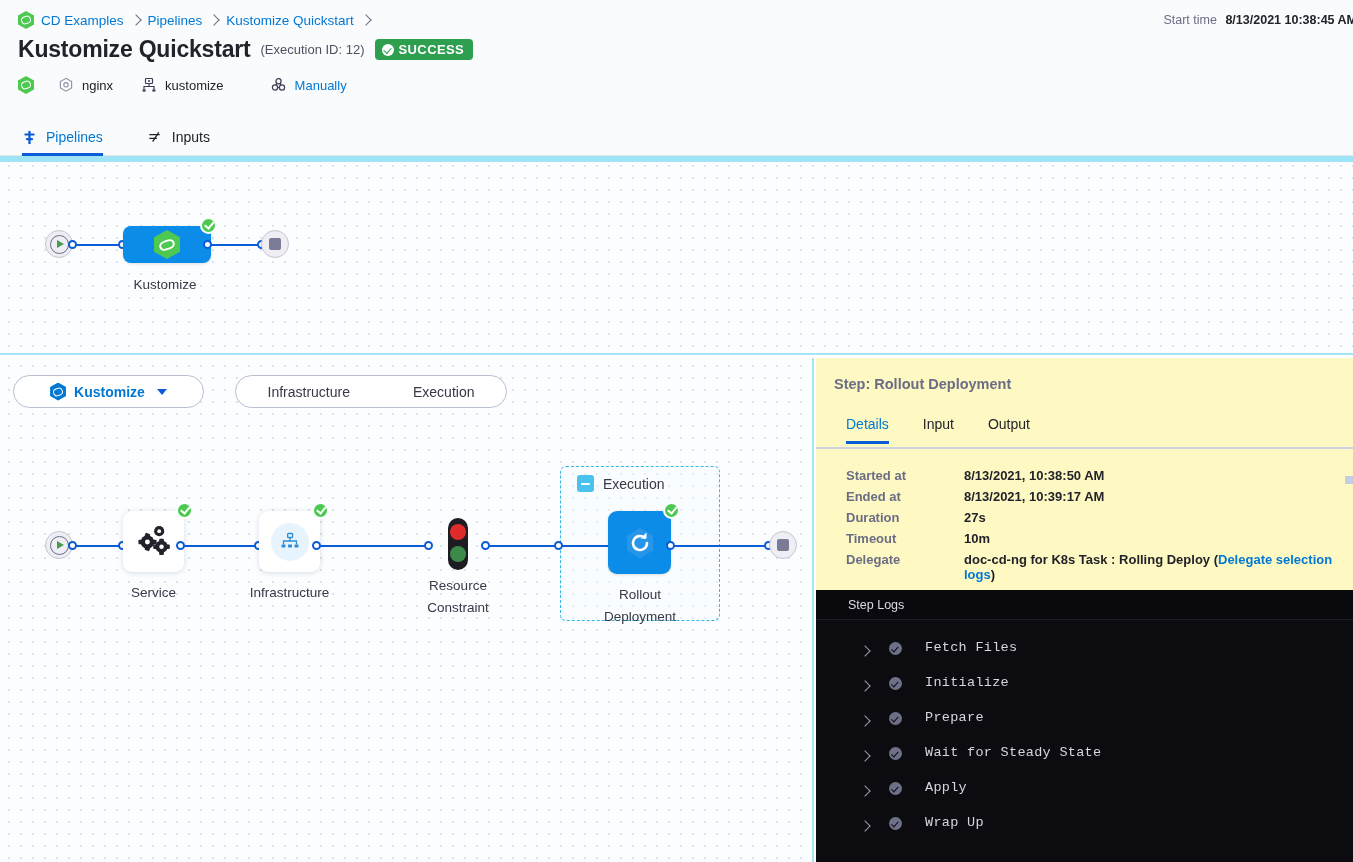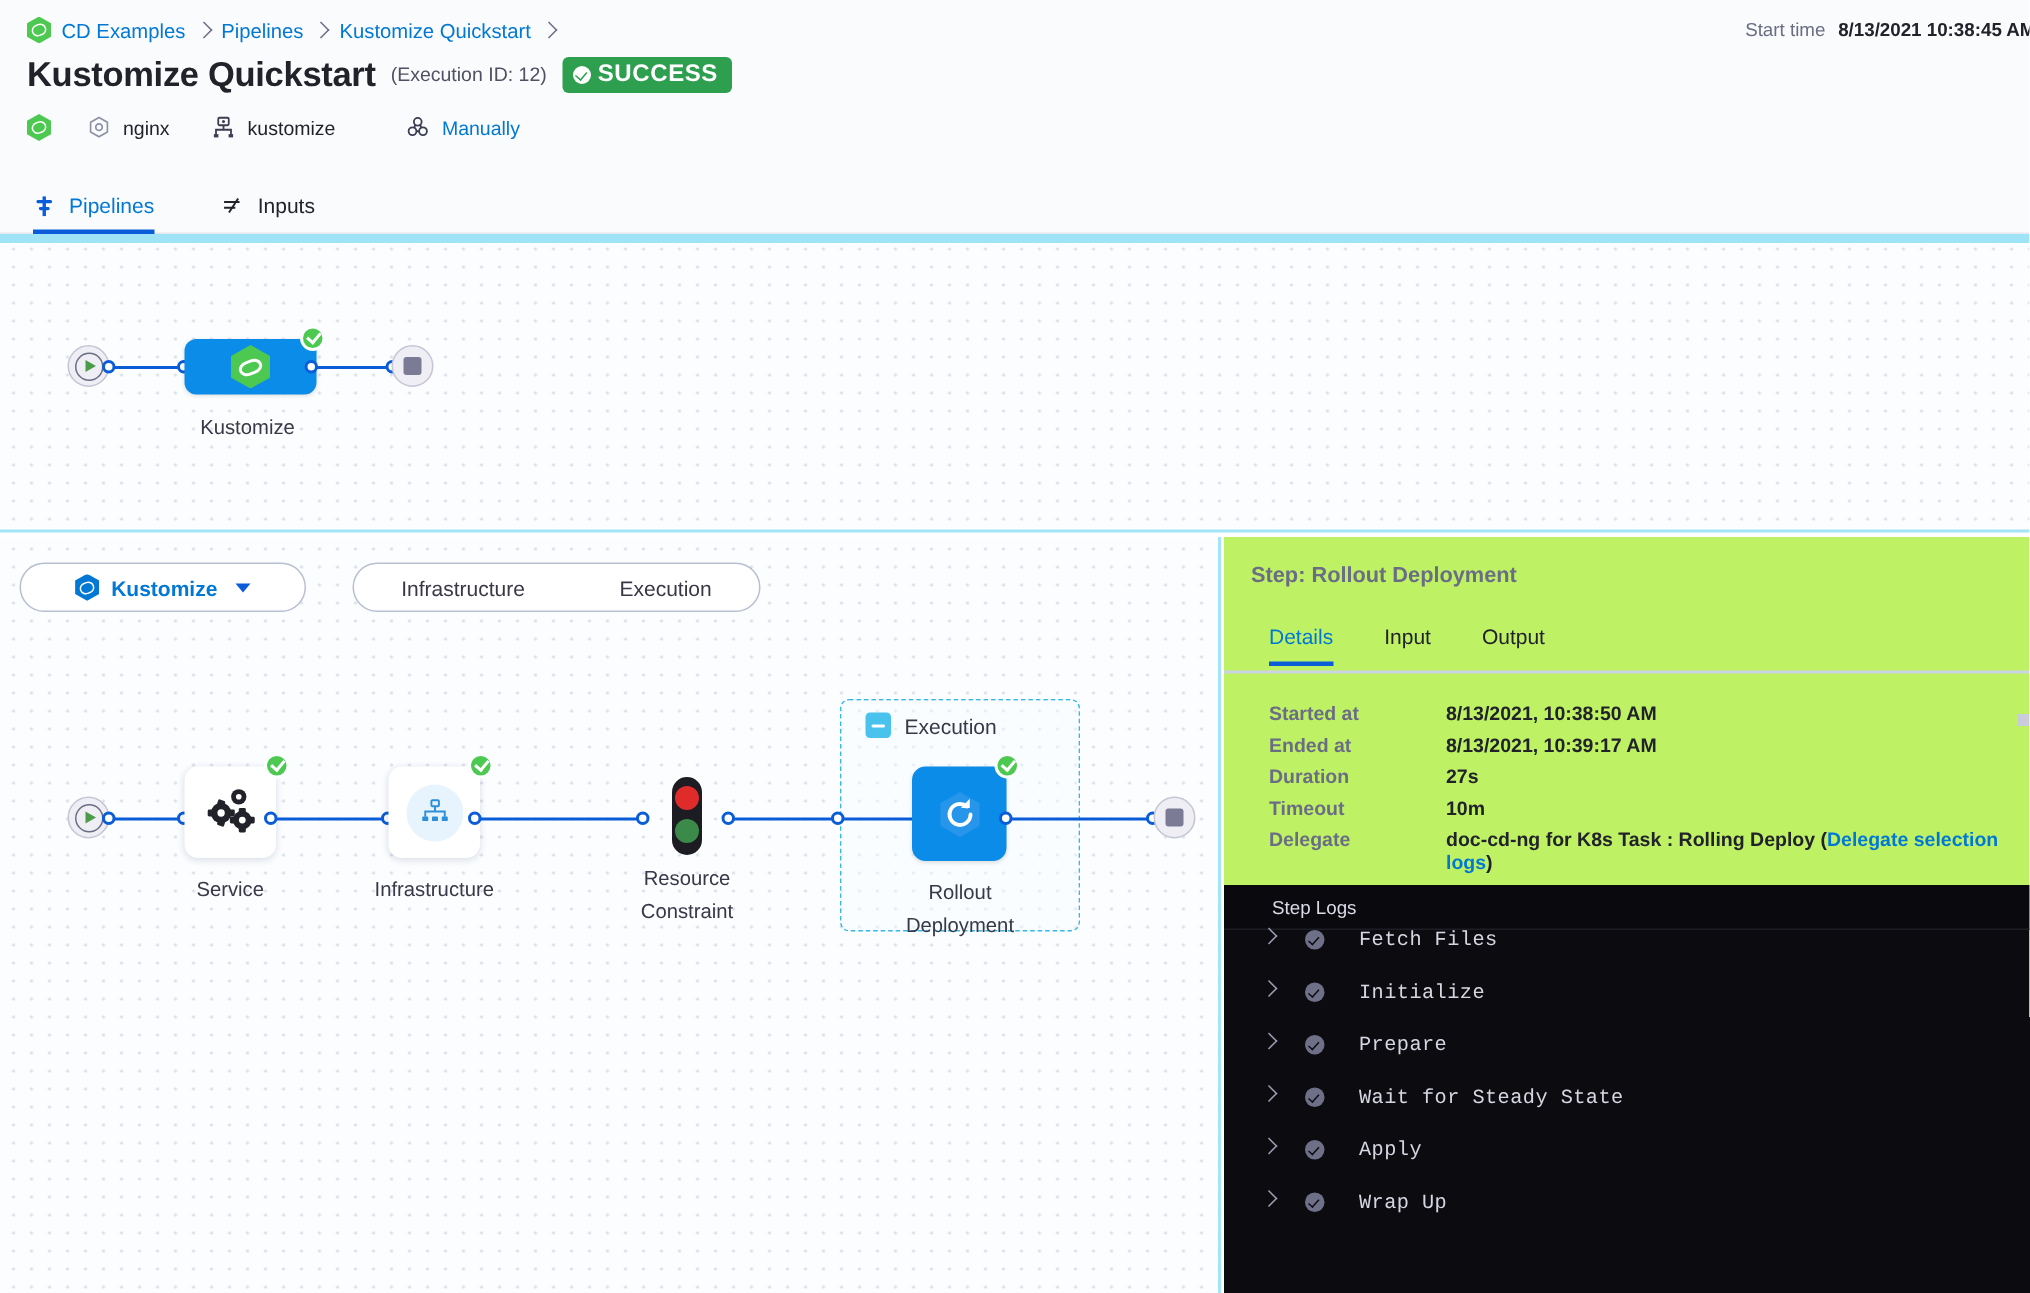--- a/index.html
+++ b/index.html
@@ -43,21 +43,21 @@
 
   .title-row {
     position: absolute; left: 18px; top: 36px;
     display: flex; align-items: center; gap: 10px;
   }
   .page-title { font-size: 23px; font-weight: bold; color: #22222a; letter-spacing: -0.2px; }
   .exec-id { font-size: 13px; color: #4f5162; }
   .status-badge {
     display: inline-flex; align-items: center; gap: 5px;
     background: #2e9e4f; color: #fff; border-radius: 4px;
-    padding: 3px 9px 3px 7px; font-size: 16px; font-weight: bold; letter-spacing: 0.4px;
+    padding: 3px 9px 3px 7px; font-size: 13px; font-weight: bold; letter-spacing: 0.4px;
   }
   .badge-check {
     width: 12px; height: 12px; border-radius: 50%; background: #fff; position: relative;
   }
   .badge-check::after {
     content: ""; position: absolute; left: 3px; top: 2.5px;
     width: 3.5px; height: 6px; border-right: 1.8px solid #2e9e4f;
     border-bottom: 1.8px solid #2e9e4f; transform: rotate(40deg);
   }
 
@@ -207,21 +207,21 @@
   .minus-box {
     width: 17px; height: 17px; border-radius: 3px; background: #49c3ed;
     display: flex; align-items: center; justify-content: center;
   }
   .minus-box::after { content: ""; width: 9px; height: 2px; background: #fff; border-radius: 1px; }
   .exec-group-hd .t { font-size: 14px; color: #383846; }
 
   
   .panel {
     position: absolute; left: 816px; top: 358px; width: 537px; height: 504px;
-    background: #bef264;
+    background: #fef9c3;
   }
   .panel-title {
     position: absolute; left: 18px; top: 18px; font-size: 14.5px;
     color: #6b6d85; font-weight: 600;
   }
   .panel-tabs {
     position: absolute; left: 16px; top: 52px; display: flex; gap: 6px;
   }
   .ptab {
     font-size: 14px; color: #22222a; padding: 6px 14px 12px 14px;
@@ -247,21 +247,21 @@
   .logs {
     position: absolute; left: 0; top: 232px; width: 537px; height: 272px;
     background: #0c0c10;
   }
   .logs-hd {
     height: 30px; display: flex; align-items: center; padding-left: 32px;
     font-size: 12.5px; color: #d9dae5; border-bottom: 1px solid #1d1d25;
     background: #0a0a0e;
   }
   .log-row {
-    display: flex; align-items: flex-start; height: 35px; padding-left: 26px; gap: 0;
+    display: flex; align-items: flex-end; height: 35px; padding-left: 45px; gap: 0;
     cursor: pointer;
   }
   .log-chevron {
     width: 8px; height: 8px; border-right: 1.8px solid #9b9cb0;
     border-top: 1.8px solid #9b9cb0; transform: rotate(45deg); margin-right: 20px;
   }
   .log-check {
     width: 13px; height: 13px; border-radius: 50%; background: #6e7088;
     position: relative; margin-right: 23px; flex: none;
   }

